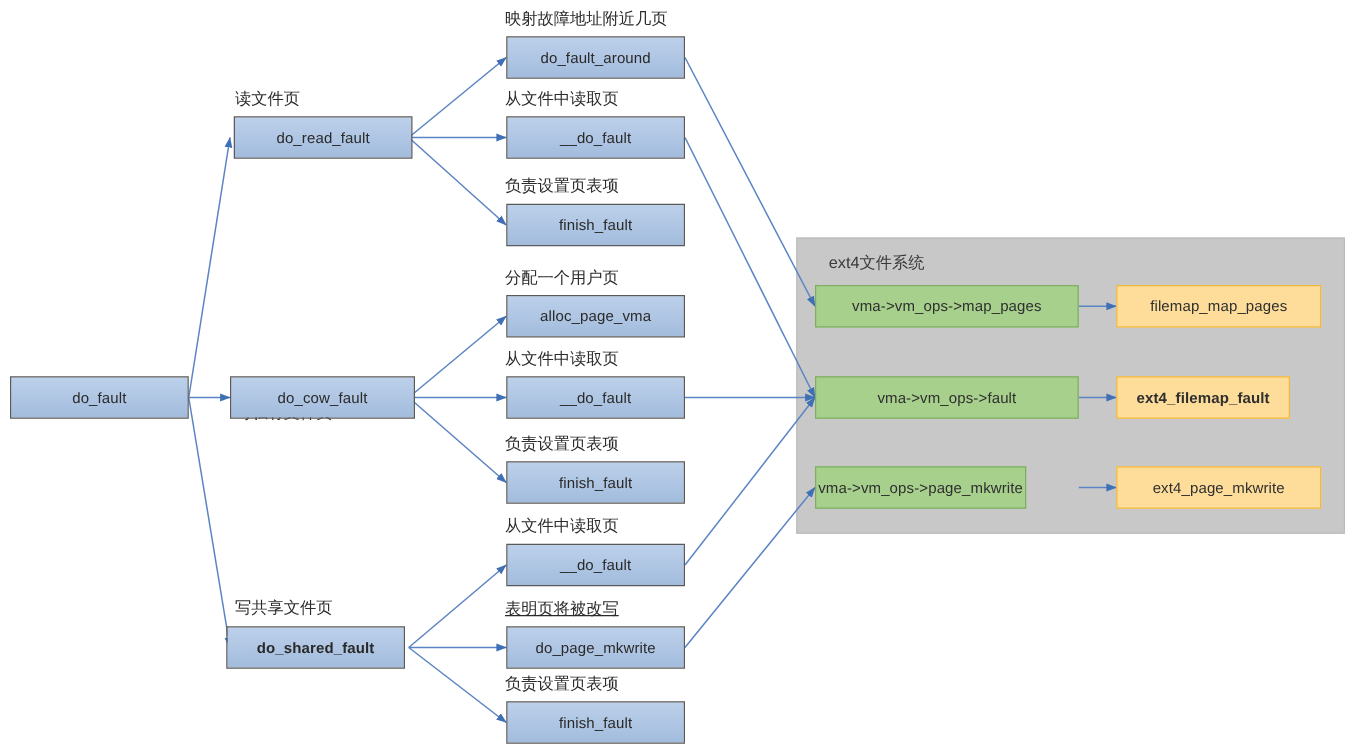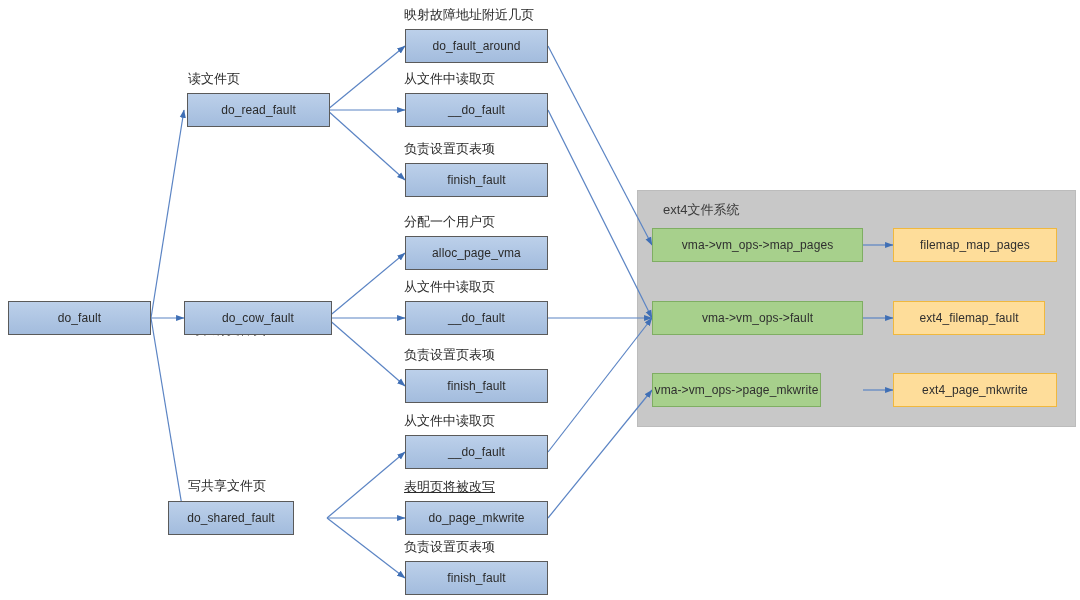--- a/index.html
+++ b/index.html
@@ -114,31 +114,31 @@
       <div class="caption" style="left: 404px; top: 278px;">从文件中读取页</div>
       <div class="caption" style="left: 404px; top: 346px;">负责设置页表项</div>
       <div class="caption" style="left: 404px; top: 412px;">从文件中读取页</div>
       <div class="caption" style="left: 404px; top: 478px; text-decoration: underline;">表明页将被改写</div>
       <div class="caption" style="left: 404px; top: 538px;">负责设置页表项</div>
     </div>
   <div id="node-layer">
       <div class="node blue" style="left: 8px; top: 301px; width: 143px; height: 34px;">do_fault</div>
       <div class="node blue" style="left: 187px; top: 93px; width: 143px; height: 34px;">do_read_fault</div>
       <div class="node blue" style="left: 184px; top: 301px; width: 148px; height: 34px;">do_cow_fault</div>
-      <div class="node blue" style="left: 168px; top: 501px; width: 126px; height: 34px;">do_shared_fault</div>
+      <div class="node blue" style="left: 181px; top: 501px; width: 143px; height: 34px; font-weight: bold;">do_shared_fault</div>
       <div class="node blue" style="left: 405px; top: 29px; width: 143px; height: 34px;">do_fault_around</div>
       <div class="node blue" style="left: 405px; top: 93px; width: 143px; height: 34px;">__do_fault</div>
       <div class="node blue" style="left: 405px; top: 163px; width: 143px; height: 34px;">finish_fault</div>
       <div class="node blue" style="left: 405px; top: 236px; width: 143px; height: 34px;">alloc_page_vma</div>
       <div class="node blue" style="left: 405px; top: 301px; width: 143px; height: 34px;">__do_fault</div>
       <div class="node blue" style="left: 405px; top: 369px; width: 143px; height: 34px;">finish_fault</div>
       <div class="node blue" style="left: 405px; top: 435px; width: 143px; height: 34px;">__do_fault</div>
       <div class="node blue" style="left: 405px; top: 501px; width: 143px; height: 34px;">do_page_mkwrite</div>
       <div class="node blue" style="left: 405px; top: 561px; width: 143px; height: 34px;">finish_fault</div>
       <div class="node green" style="left: 652px; top: 228px; width: 211px; height: 34px;">vma-&gt;vm_ops-&gt;map_pages</div>
       <div class="node green" style="left: 652px; top: 301px; width: 211px; height: 34px;">vma-&gt;vm_ops-&gt;fault</div>
       <div class="node green" style="left: 652px; top: 373px; width: 169px; height: 34px;">vma-&gt;vm_ops-&gt;page_mkwrite</div>
       <div class="node orange" style="left: 893px; top: 228px; width: 164px; height: 34px;">filemap_map_pages</div>
-      <div class="node orange" style="left: 893px; top: 301px; width: 152px; height: 34px;">ext4_filemap_fault</div>
+      <div class="node orange" style="left: 893px; top: 301px; width: 139px; height: 34px; font-weight: bold;">ext4_filemap_fault</div>
       <div class="node orange" style="left: 893px; top: 373px; width: 164px; height: 34px;">ext4_page_mkwrite</div>
     </div>
 
 </div>
 
 </body></html>

